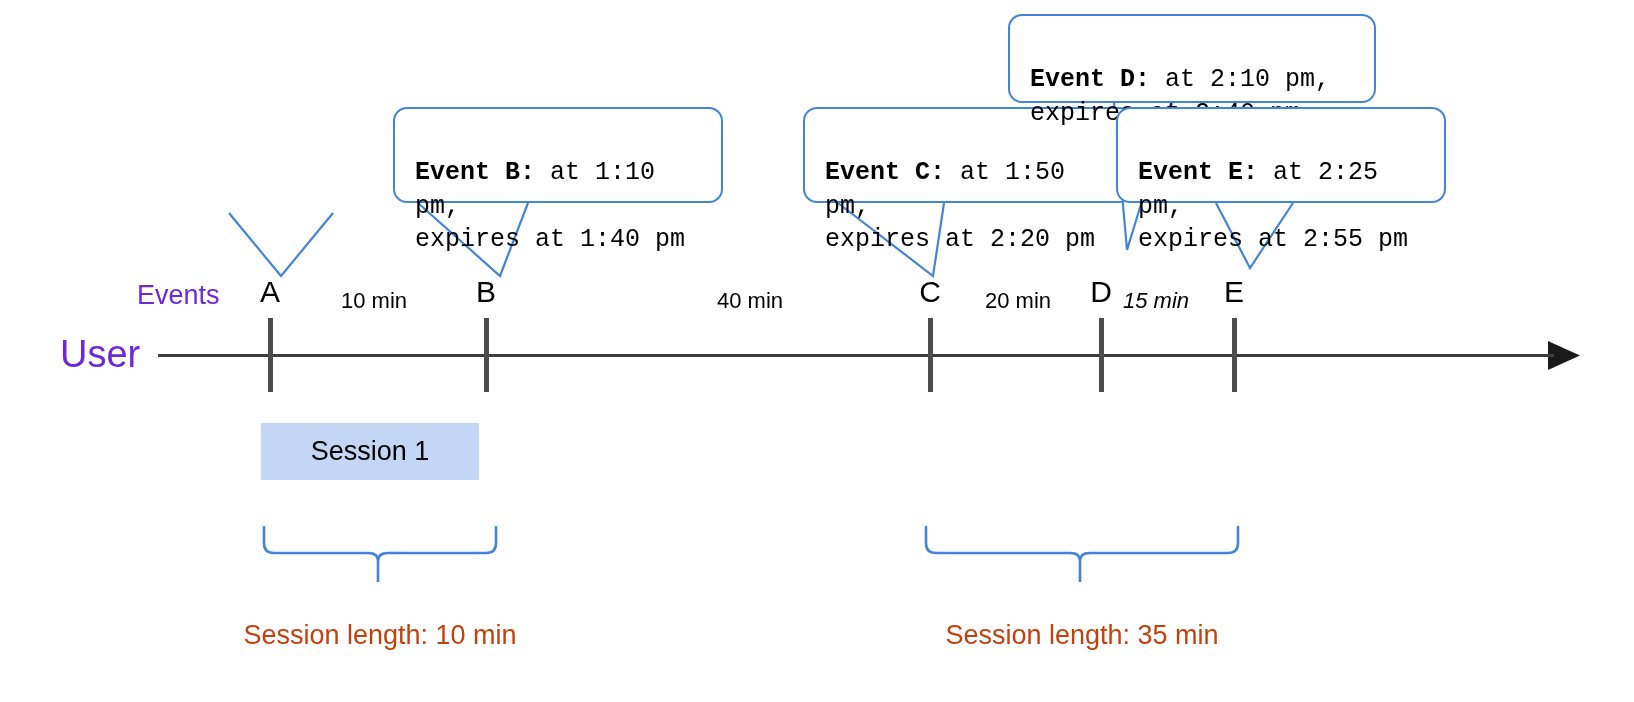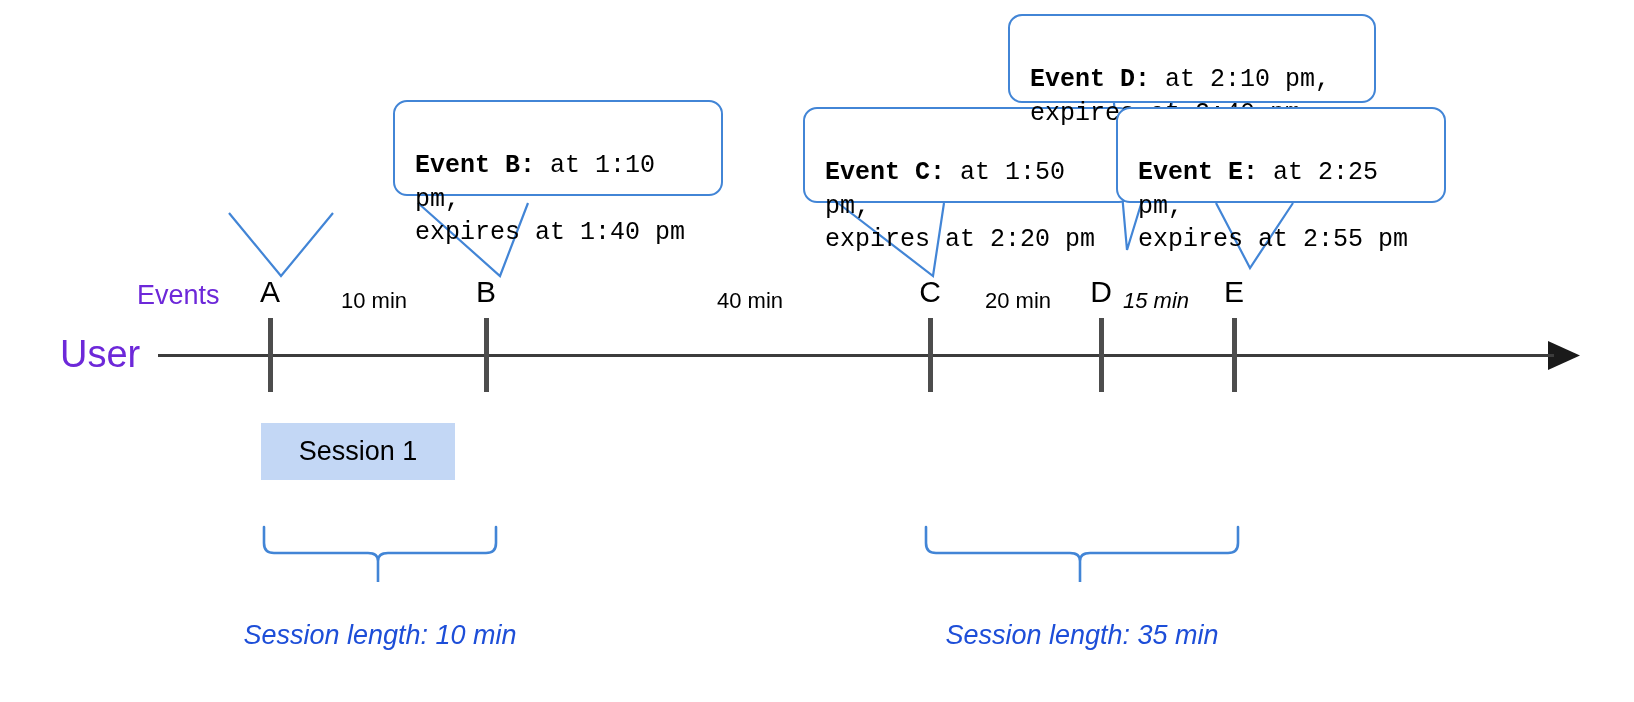--- a/index.html
+++ b/index.html
@@ -98,25 +98,24 @@
     font-size: 27px;
     color: #000000;
     z-index: 3;
     white-space: nowrap;
   }
 
   
   .session-caption {
     position: absolute;
     font-size: 27px;
-    color: #1d4ed8;
+    color: #c2410c;
     text-align: center;
     white-space: nowrap;
     z-index: 3;
-    font-style: italic;
   }
 </style>
 </head>
 <body>
 
 <div id="stage">
 
   <svg class="vec vec-under" viewBox="0 0 1634 702" preserveAspectRatio="none" fill="none">
 
     <path d="M 229 213 L 281 276 L 333 213" stroke="#4285d6" stroke-width="2.2" fill="#ffffff"></path>
@@ -124,21 +123,21 @@
     <path d="M 418 203 L 500 276 L 528 203" stroke="#4285d6" stroke-width="2.2" fill="#ffffff"></path>
 
     <path d="M 838 203 L 933 276 L 944 203" stroke="#4285d6" stroke-width="2.2" fill="#ffffff"></path>
 
     <path d="M 1114 103 L 1127 250 L 1172 103" stroke="#4285d6" stroke-width="2.2" fill="#ffffff"></path>
 
     <path d="M 1216 203 L 1250 268 L 1293 203" stroke="#4285d6" stroke-width="2.2" fill="#ffffff"></path>
   </svg>
 
 
-  <div class="callout" style="left:393px; top:100px; width:330px; height:96px;">
+  <div class="callout" style="left:393px; top:107px; width:330px; height:96px;">
     <span class="lead">Event B:</span><span> </span><span>at 1:10 pm,
 expires at 1:40 pm</span>
   </div>
 
   <div class="callout" style="left:803px; top:107px; width:330px; height:96px;">
     <span class="lead">Event C:</span><span> </span><span>at 1:50 pm,
 expires at 2:20 pm</span>
   </div>
 
   <div class="callout" style="left:1008px; top:14px; width:368px; height:89px;">
@@ -169,21 +168,21 @@
   <div class="tick-label" style="left:466px; top:275px; width:40px;">B</div>
   <div class="tick-label" style="left:910px; top:275px; width:40px;">C</div>
   <div class="tick-label" style="left:1081px; top:275px; width:40px;">D</div>
   <div class="tick-label" style="left:1214px; top:275px; width:40px;">E</div>
 
   <div class="gap-label" style="left:304px; top:288px; width:140px;">10 min</div>
   <div class="gap-label" style="left:680px; top:288px; width:140px;">40 min</div>
   <div class="gap-label" style="left:948px; top:288px; width:140px;">20 min</div>
   <div class="gap-label" style="left:1100px; top:288px; width:112px;font-style:italic;">15 min</div>
 
-  <div class="session-bar" style="left:261px; top:423px; width:194px; height:57px;">
+  <div class="session-bar" style="left:261px; top:423px; width:218px; height:57px;">
     <span>Session 1</span>
   </div>
 
   <svg class="vec vec-over" viewBox="0 0 1634 702" preserveAspectRatio="none" fill="none">
 
     <path d="M 264 527 L 264 543 Q 264 553 274 553 L 368 553 Q 378 553 378 561 L 378 582
              L 378 561 Q 378 553 388 553 L 486 553 Q 496 553 496 543 L 496 527" stroke="#4285d6" stroke-width="2.6" fill="none" stroke-linecap="round"></path>
 
     <path d="M 926 527 L 926 543 Q 926 553 936 553 L 1070 553 Q 1080 553 1080 561 L 1080 582
              L 1080 561 Q 1080 553 1090 553 L 1228 553 Q 1238 553 1238 543 L 1238 527" stroke="#4285d6" stroke-width="2.6" fill="none" stroke-linecap="round"></path>

